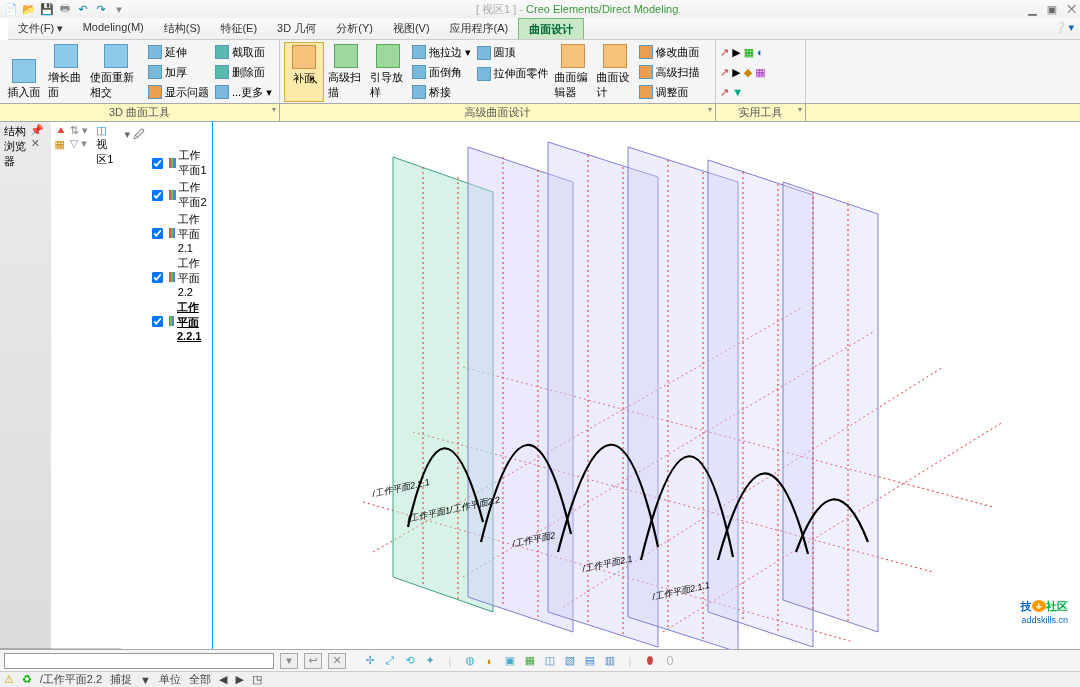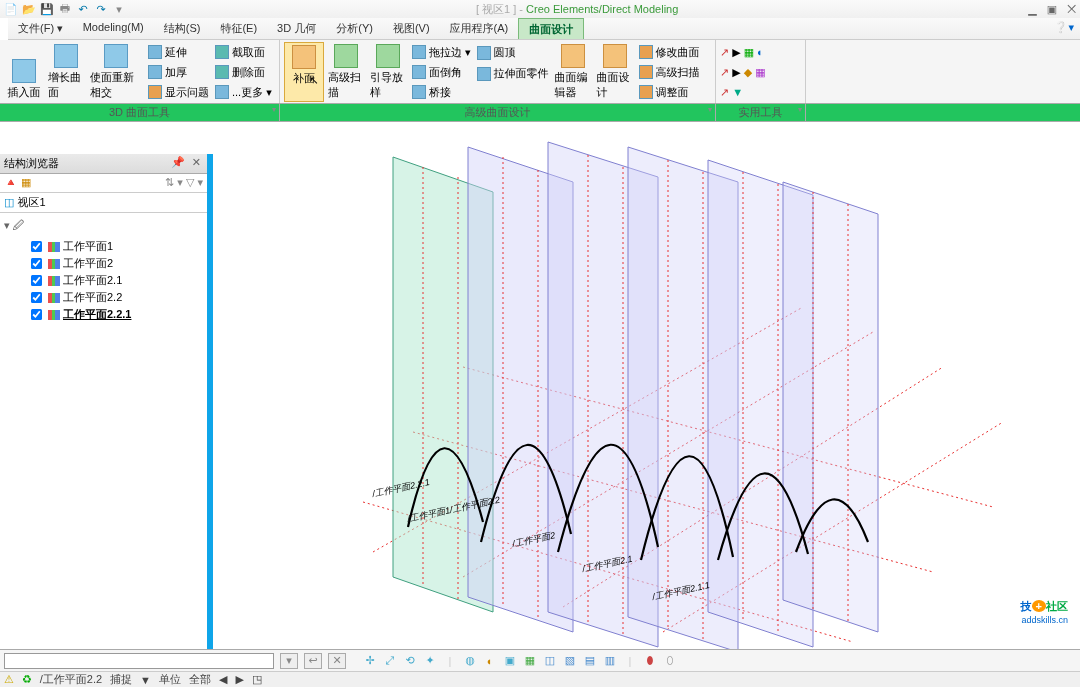--- a/index.html
+++ b/index.html
@@ -18,25 +18,25 @@
 .bigbtn { width:40px; display:flex; flex-direction:column; align-items:center; justify-content:flex-end; padding:2px; }
 .bigbtn.active { background:#fde9a9; border:1px solid #d9a93c;}
 .bigbtn .ico { width:24px; height:24px; background:#8fc9e8; border:1px solid #5a9bc4; margin-bottom:2px;}
 .bigbtn .ico.green{background:#9ed89e;border-color:#5aa85a;}
 .bigbtn .ico.orange{background:#f4c27a;border-color:#cc9040;}
 .smallitem { display:flex; align-items:center; gap:3px; padding:1px 2px; }
 .smallitem .sico { width:14px;height:14px;background:#7ab8dc;border:1px solid #5a98bc;}
 .smallitem .sico.teal{background:#5abab0;}
 .smallitem .sico.orange{background:#e8a050;}
 .col { display:flex; flex-direction:column; justify-content:space-around;}
-.grouplabel-bar { height: 18px; background:#22c55e; border-bottom:1px solid #aaa; display:flex;}
+.grouplabel-bar { height: 18px; background:#fef9c3; border-bottom:1px solid #aaa; display:flex;}
 .grouplabel-bar div { border-right:1px solid #aaa; text-align:center; color:#555; padding:1px 0; position:relative;}
 .grouplabel-bar div::after { content:"▾"; position:absolute; right:3px; font-size:8px; color:#888;}
 .workarea { display:flex; height: calc(687px - 18px - 22px - 64px - 18px - 22px - 16px); }
-.sidebar { width:213px; border-right:6px solid #0ea5e9; display:flex; flex-direction:column;margin-top:32px;}
+.sidebar { width:213px; border-right:1px solid #0ea5e9; display:flex; flex-direction:row;}
 .sidehdr { background:linear-gradient(#eaeaea,#dcdcdc); padding:2px 4px; display:flex; justify-content:space-between; border-bottom:1px solid #aaa;}
 .sidehdr .pins { color:#666; letter-spacing:2px;}
 .sidetools { padding:2px 4px; border-bottom:1px solid #ccc; display:flex; justify-content:space-between;}
 .sidetools .left span{display:inline-block;width:14px;height:14px;}
 .sfilter { color:#888; }
 .sideview { padding:2px 4px; border-bottom:1px solid #ccc;}
 .tree { padding:4px; }
 .tree .root { color:#666; }
 .tree ul { list-style:none; padding-left:26px; margin-top:2px;}
 .tree li { padding:1px 0; display:flex; align-items:center; gap:3px;}

